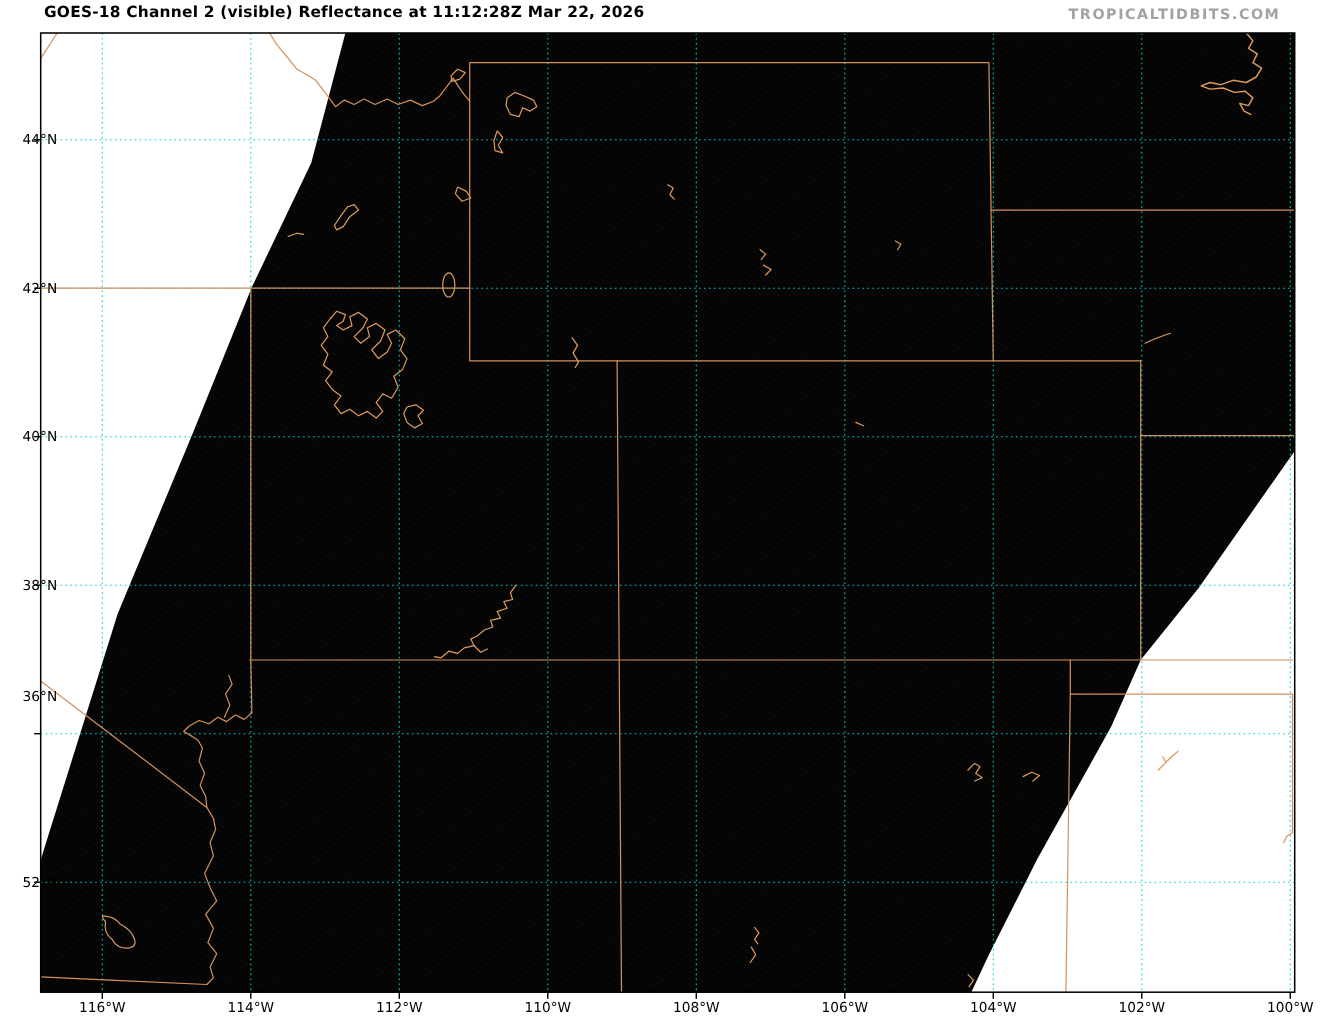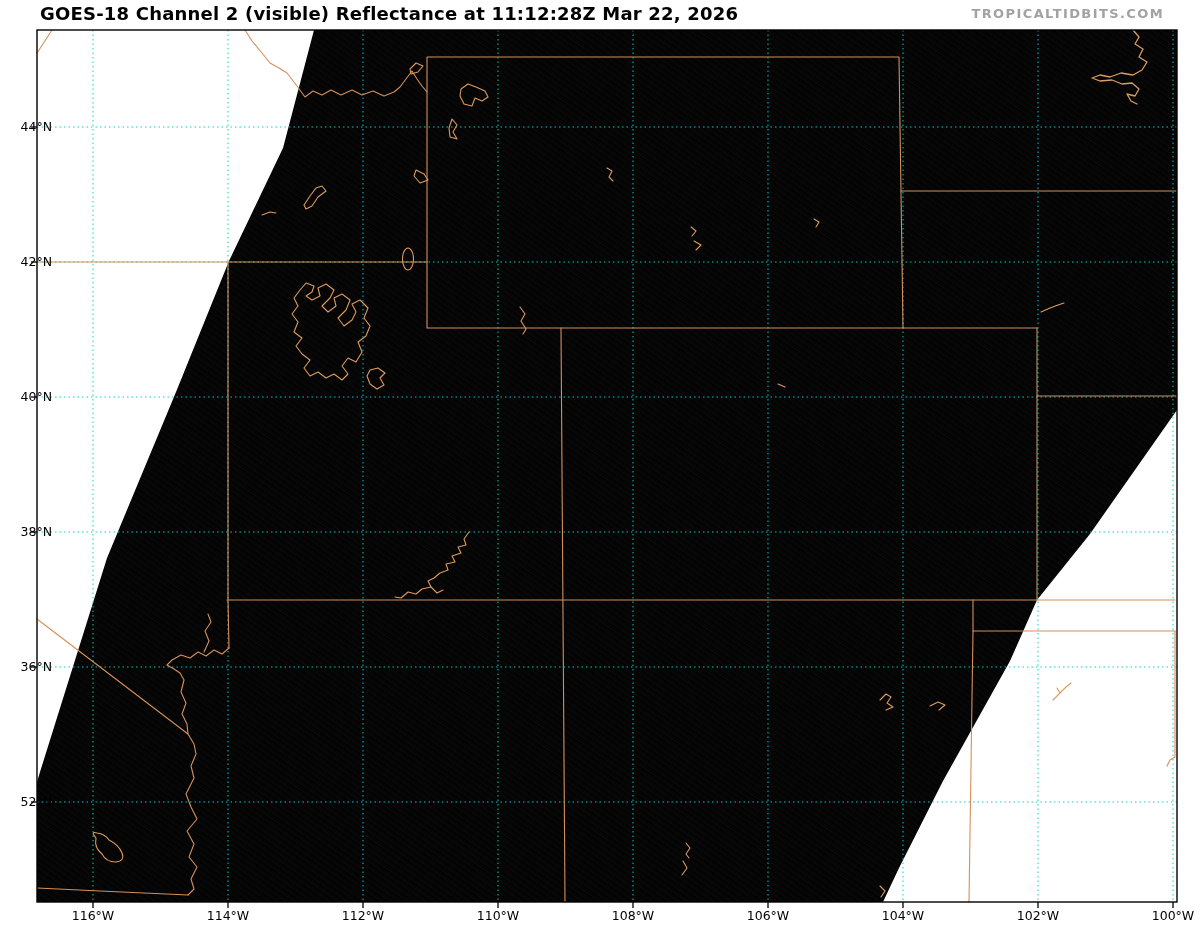--- a/index.html
+++ b/index.html
@@ -1,21 +1,21 @@
 <!DOCTYPE html>
 <html><head>
 <meta charset="utf-8">
 <style>
   html,body{margin:0;padding:0;}
   body{
     width:1200px;height:929px;position:relative;overflow:hidden;
     background:#ffffff;font-family:"DejaVu Sans","Liberation Sans",sans-serif;
   }
   .title{
-    position:absolute;left:40px;top:3px;font-size:18px;font-weight:bold;color:#000;
+    position:absolute;left:40px;top:3px;font-size:14px;font-weight:bold;color:#000;
     white-space:nowrap;letter-spacing:0.2px;
   }
   .watermark{
     position:absolute;right:36px;top:6px;font-size:13px;font-weight:bold;color:#a2a2a2;
     letter-spacing:1.4px;white-space:nowrap;text-align:right;
   }
   svg{position:absolute;left:0;top:0;}
   .lat-label{
     position:absolute;left:0;width:52px;text-align:right;font-size:12.5px;color:#000;
     height:16px;line-height:16px;
@@ -133,21 +133,21 @@
       <line x1="31" y1="667" x2="37" y2="667"></line>
         <line x1="31" y1="802" x2="37" y2="802"></line>
     </g>
   </g>
 </svg>
 
 <div class="lat-label" style="top:119px">44°N</div>
 <div class="lat-label" style="top:254px">42°N</div>
 <div class="lat-label" style="top:389px">40°N</div>
 <div class="lat-label" style="top:524px">38°N</div>
-<div class="lat-label" style="top:659px">36°N</div>
+<div class="lat-label" style="top:625px">36°N</div>
 <div class="lat-label" style="top:794px">52°N</div>
 
 <div class="lon-label" style="left:61px">116°W</div>
 <div class="lon-label" style="left:196px">114°W</div>
 <div class="lon-label" style="left:331px">112°W</div>
 <div class="lon-label" style="left:466px">110°W</div>
 <div class="lon-label" style="left:601px">108°W</div>
 <div class="lon-label" style="left:736px">106°W</div>
 <div class="lon-label" style="left:871px">104°W</div>
 <div class="lon-label" style="left:1006px">102°W</div>

